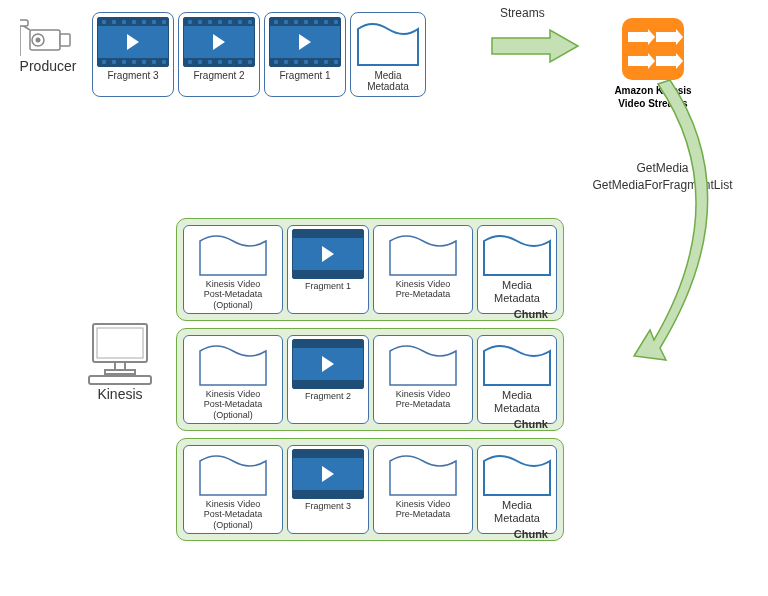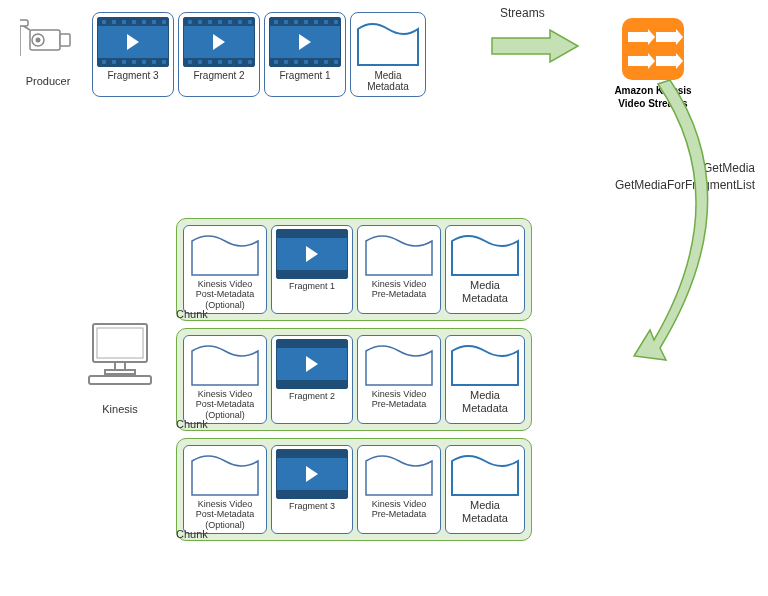--- a/index.html
+++ b/index.html
@@ -2,21 +2,21 @@
 <html><head>
 <meta charset="utf-8">
 <style>
   * { box-sizing: border-box; margin: 0; padding: 0; }
   body { font-family: Arial, sans-serif; background: #fff; width: 768px; height: 596px; position: relative; }
   .diagram { position: relative; width: 768px; height: 596px; }
 
   
   .producer { position: absolute; left: 12px; top: 18px; width: 72px; text-align: center; }
   .camera-icon { width: 56px; height: 40px; margin: 0 auto; position: relative; }
-  .label { font-size: 11px; color: #333; margin-top: 17px; }
+  .label { font-size: 14px; color: #333; margin-top: 0; }
 
   
   .top-group { position: absolute; left: 92px; top: 12px; display: flex; gap: 4px; }
   .card { border: 1px solid #4472a8; border-radius: 8px; background: #fff; padding: 4px; text-align: center; }
   .frag-card { width: 82px; }
   .meta-card { width: 76px; }
   .frag-thumb { width: 72px; height: 50px; background: #2e75b6; border-radius: 2px; margin: 0 auto; position: relative; border: 1px solid #1f4e79; }
   .filmstrip { position: absolute; left: 0; right: 0; height: 8px; background: #1f4e79; }
   .filmstrip.top { top: 0; }
   .filmstrip.bot { bottom: 0; }
@@ -31,33 +31,33 @@
 
   
   .kinesis { position: absolute; left: 588px; top: 18px; width: 130px; text-align: center; }
   .kinesis-icon { width: 62px; height: 62px; background: #ff8c1a; border-radius: 10px; margin: 0 auto; position: relative; }
   .k-arrow { position: absolute; width: 20px; height: 10px; background: #fff; }
   .k-arrow::after { content: ''; position: absolute; right: -7px; top: -3px; width: 0; height: 0; border-left: 7px solid #fff; border-top: 8px solid transparent; border-bottom: 8px solid transparent; }
   .kinesis-label { font-size: 10px; font-weight: bold; margin-top: 4px; line-height: 1.3; }
 
   
   .curve { position: absolute; left: 630px; top: 80px; width: 130px; height: 290px; }
-  .curve-label { position: absolute; left: 570px; top: 160px; font-size: 12px; color: #333; text-align: right; width: 185px; line-height: 1.4; }
+  .curve-label { position: absolute; left: 570px; top: 160px; font-size: 12px; color: #333; text-align: center; width: 185px; line-height: 1.4; }
 
   
   .chunk { position: absolute; left: 176px; border: 1.5px solid #70ad47; background: #e2efd9; border-radius: 10px; padding: 6px; display: flex; gap: 4px; }
   .chunk1 { top: 218px; }
   .chunk2 { top: 328px; }
   .chunk3 { top: 438px; }
-  .chunk-card { border: 1px solid #4472a8; border-radius: 6px; background: #fff; padding: 3px; text-align: center; width: 84px; }
+  .chunk-card { border: 1px solid #4472a8; border-radius: 6px; background: #fff; padding: 3px; text-align: center; width: 100px; }
   .chunk-card.frag { width: 82px; }
   .chunk-card.meta { width: 80px; }
   .chunk-inner-meta { width: 70px; height: 48px; margin: 0 auto; position: relative; }
   .chunk-inner-label { font-size: 9px; color: #333; margin-top: 2px; line-height: 1.15; }
-  .chunk-label { position: absolute; font-size: 11px; color: #333; width: 372px; text-align: left; }
+  .chunk-label { position: absolute; font-size: 11px; color: #333; width: 372px; text-align: right; font-weight: bold; }
   .cl1 { left: 176px; top: 308px; }
   .cl2 { left: 176px; top: 418px; }
   .cl3 { left: 176px; top: 528px; }
 
   
   .consumer { position: absolute; left: 75px; top: 320px; width: 90px; text-align: center; }
   .monitor { width: 66px; height: 66px; margin: 0 auto; position: relative; }
 </style>
 </head>
 <body>

